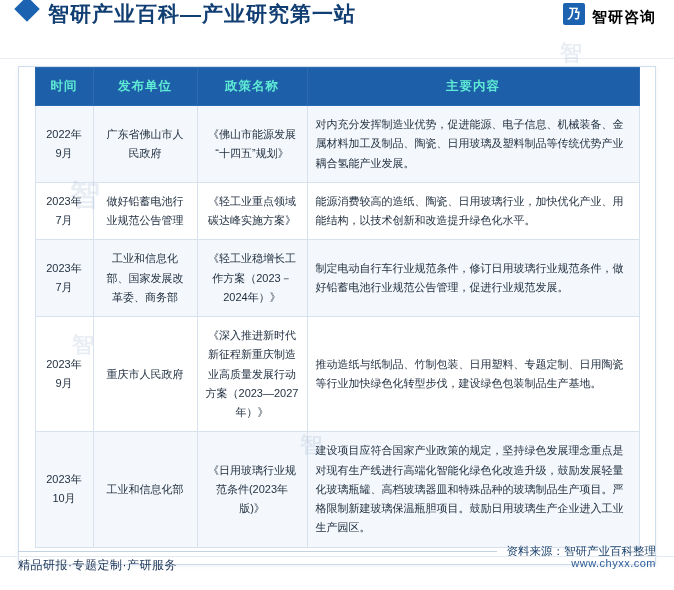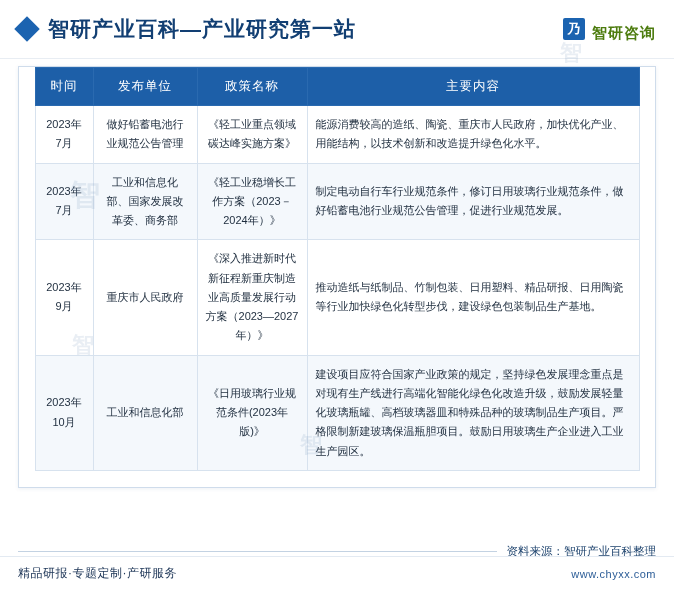--- a/index.html
+++ b/index.html
@@ -13,21 +13,21 @@
     font-family: "Liberation Sans", sans-serif;
     position: relative;
     overflow: hidden;
   }
 
   
   .header {
     height: 58px;
     background: #ffffff;
     display: flex;
-    align-items: center;
+    align-items: flex-start;
     padding: 0 18px;
     position: relative;
     border-bottom: 1px solid #e8edf3;
   }
   .diamond {
     width: 18px;
     height: 18px;
     background: #1b63b0;
     transform: rotate(45deg);
     margin-right: 12px;
@@ -53,21 +53,21 @@
     color: #fff;
     font-size: 13px;
     font-weight: bold;
     display: flex;
     align-items: center;
     justify-content: center;
     border-radius: 2px;
   }
   .brand-text {
     font-size: 15px;
-    color: #4d7c0f;
+    color: #000000;
     font-weight: bold;
     letter-spacing: 1px;
     margin-top: 8px;
   }
 
   
   .card {
     position: absolute;
     left: 18px;
     top: 66px;
@@ -87,23 +87,23 @@
   }
 
   table.policy {
     border-collapse: collapse;
     width: 604px;
     margin: 0 auto 16px auto;
     table-layout: fixed;
   }
   table.policy th {
     background: #1d5fa8;
-    color: #ffffff;
+    color: #5eead4;
     font-size: 12.5px;
-    font-weight: normal;
+    font-weight: bold;
     padding: 10px 4px;
     border: 1px solid #2a6ab0;
     letter-spacing: 1px;
   }
   table.policy td {
     border: 1px solid #d7e2ee;
     font-size: 11px;
     color: #1d2c3d;
     padding: 9px 8px;
     line-height: 1.75;
@@ -151,21 +151,21 @@
   }
 
   
   .footer {
     position: absolute;
     left: 0;
     right: 0;
     bottom: 0;
     height: 34px;
     display: flex;
-    align-items: center;
+    align-items: flex-start;
     padding: 0 18px;
     border-top: 1px solid #e3eaf2;
     box-sizing: border-box;
   }
   .footer-left {
     font-size: 12px;
     color: #21395a;
     letter-spacing: 0.5px;
   }
   .footer-right {
@@ -211,40 +211,48 @@
     </colgroup>
     <thead>
       <tr>
         <th>时间</th>
         <th>发布单位</th>
         <th>政策名称</th>
         <th>主要内容</th>
       </tr>
     </thead>
     <tbody>
+      <tr class="alt">
+        <td class="c-time">2022年
+9月</td>
+        <td class="c-unit">广东省佛山市人民政府</td>
+        <td class="c-name">《佛山市能源发展
+“十四五”规划》</td>
+        <td class="c-content">对内充分发挥制造业优势，促进能源、电子信息、机械装备、金属材料加工及制品、陶瓷、日用玻璃及塑料制品等传统优势产业耦合氢能产业发展。</td>
+      </tr>
       <tr class="plain">
         <td class="c-time">2023年
 7月</td>
         <td class="c-unit">做好铅蓄电池行业规范公告管理</td>
         <td class="c-name">《轻工业重点领域碳达峰实施方案》</td>
-        <td class="c-content">能源消费较高的造纸、陶瓷、重庆市人民政府，加快优化产业、用能结构，以技术创新和改造提升绿色化水平。</td>
+        <td class="c-content">能源消费较高的造纸、陶瓷、日用玻璃行业，加快优化产业、用能结构，以技术创新和改造提升绿色化水平。</td>
       </tr>
       <tr class="alt">
         <td class="c-time">2023年
 7月</td>
         <td class="c-unit">工业和信息化部、国家发展改革委、商务部</td>
         <td class="c-name">《轻工业稳增长工作方案（2023－2024年）》</td>
         <td class="c-content">制定电动自行车行业规范条件，修订日用玻璃行业规范条件，做好铅蓄电池行业规范公告管理，促进行业规范发展。</td>
       </tr>
       <tr class="plain">
         <td class="c-time">2023年
 9月</td>
         <td class="c-unit">重庆市人民政府</td>
         <td class="c-name">《深入推进新时代新征程新重庆制造业高质量发展行动方案（2023—2027年）》</td>
-        <td class="c-content">推动造纸与纸制品、竹制包装、日用塑料、精品研报、日用陶瓷等行业加快绿色化转型步伐，建设绿色包装制品生产基地。</td>
+        <td class="c-content">推动造纸与纸制品、竹制包装、日用塑料、专题定制、日用陶瓷等行业加快绿色化转型步伐，建设绿色包装制品生产基地。</td>
       </tr>
       <tr class="alt">
         <td class="c-time">2023年
 10月</td>
         <td class="c-unit">工业和信息化部</td>
         <td class="c-name">《日用玻璃行业规范条件(2023年版)》</td>
         <td class="c-content">建设项目应符合国家产业政策的规定，坚持绿色发展理念重点是对现有生产线进行高端化智能化绿色化改造升级，鼓励发展轻量化玻璃瓶罐、高档玻璃器皿和特殊品种的玻璃制品生产项目。严格限制新建玻璃保温瓶胆项目。鼓励日用玻璃生产企业进入工业生产园区。</td>
       </tr>
     </tbody>
   </table>

